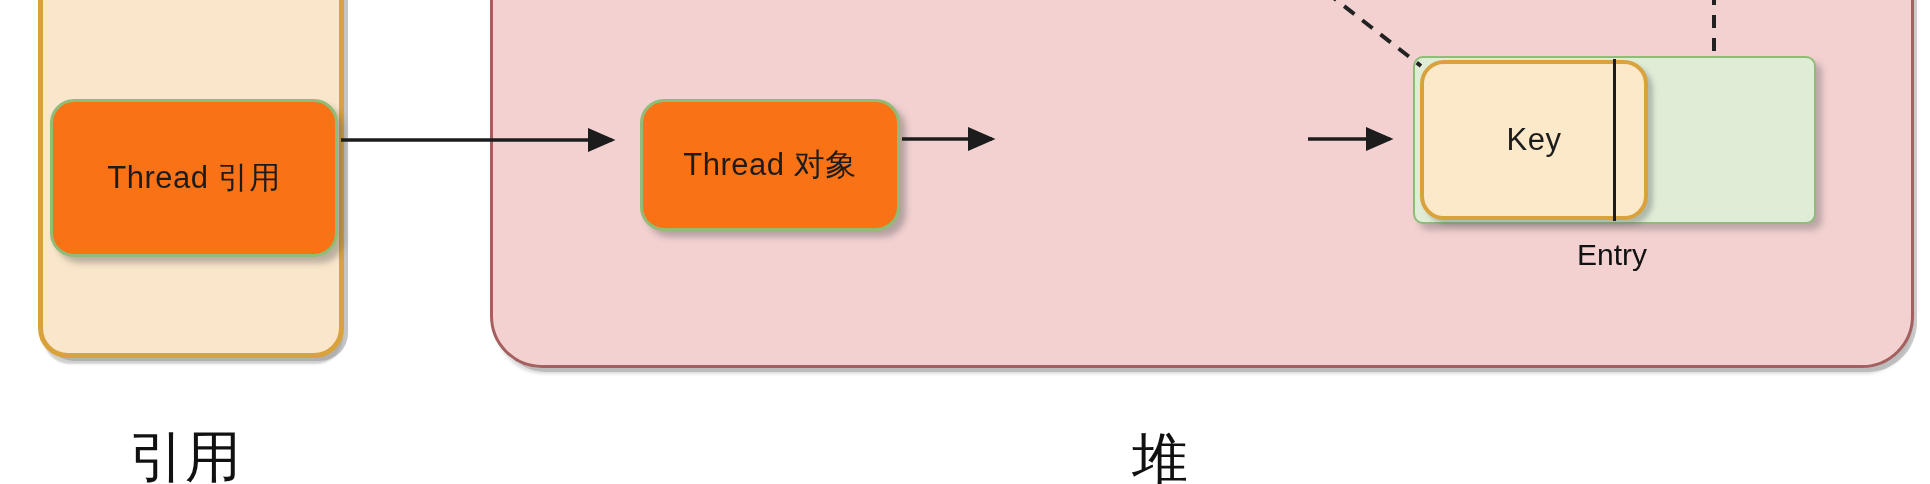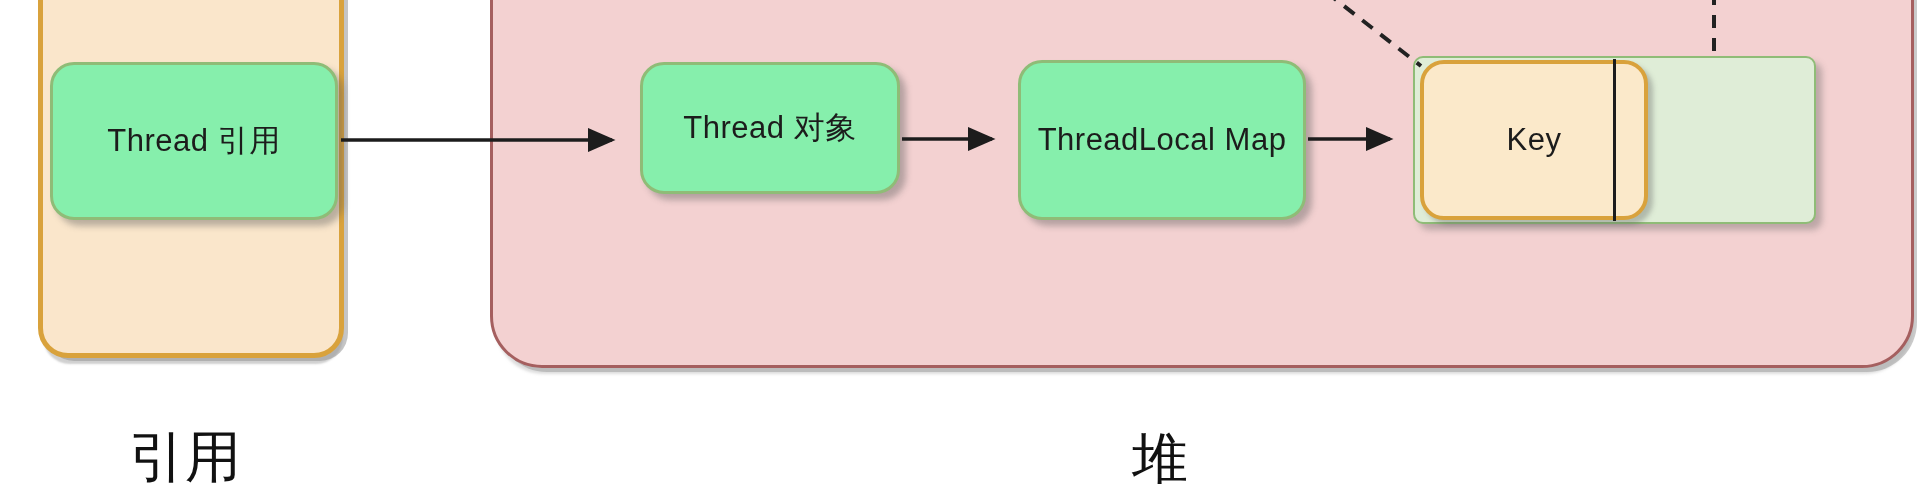--- a/index.html
+++ b/index.html
@@ -29,23 +29,24 @@
   }
   
   .node{
     position:absolute;box-sizing:border-box;
     display:flex;align-items:center;justify-content:center;
     font-size:31px;
     letter-spacing:0.5px;
     box-shadow:6px 6px 6px rgba(90,90,90,0.40);
   }
   .node.green{
-    background:#86efac;
+    background:#f97316;
     border:3px solid #8fbc77;
     border-radius:24px;
+    margin-top:37px;
   }
   .node.thread-ref{left:50px;top:62px;width:288px;height:158px;}
   .node.thread-obj{left:640px;top:62px;width:260px;height:132px;}
   .node.tl-map{left:1018px;top:60px;width:288px;height:160px;}
   .entry-group{
     position:absolute;box-sizing:border-box;
     left:1413px;top:56px;width:403px;height:168px;
     background:#dfedd7;
     border:2px solid #8fbc77;
     border-radius:10px;
@@ -93,23 +94,20 @@
   <div class="entry-group"></div>
 
   <div class="node green thread-ref">
     <span>Thread 引用</span>
   </div>
 
   <div class="node green thread-obj">
     <span>Thread 对象</span>
   </div>
 
-  <div class="node green tl-map">
-    <span>ThreadLocal Map</span>
-  </div>
 
   <div class="node key">
     <span>Key</span>
   </div>
 
 
   <div class="kv-divider"></div>
 
   <svg class="edges" width="1930" height="484" viewBox="0 0 1930 484">
     <defs>
@@ -122,16 +120,17 @@
 
     <line x1="902" y1="139" x2="992" y2="139" stroke="#1c1c1c" stroke-width="3.5" marker-end="url(#arrowhead)"></line>
 
     <line x1="1308" y1="139" x2="1390" y2="139" stroke="#1c1c1c" stroke-width="3.5" marker-end="url(#arrowhead)"></line>
 
     <line x1="1326" y1="-8" x2="1421" y2="66" stroke="#222222" stroke-width="4" stroke-dasharray="13 10"></line>
 
     <line x1="1714" y1="-8" x2="1714" y2="58" stroke="#222222" stroke-width="4" stroke-dasharray="13 10"></line>
   </svg>
 
+  <div class="entry-label">Entry</div>
   <div class="region-label stack-label">引用</div>
   <div class="region-label heap-label">堆</div>
 
 </div>
 
 </body></html>

